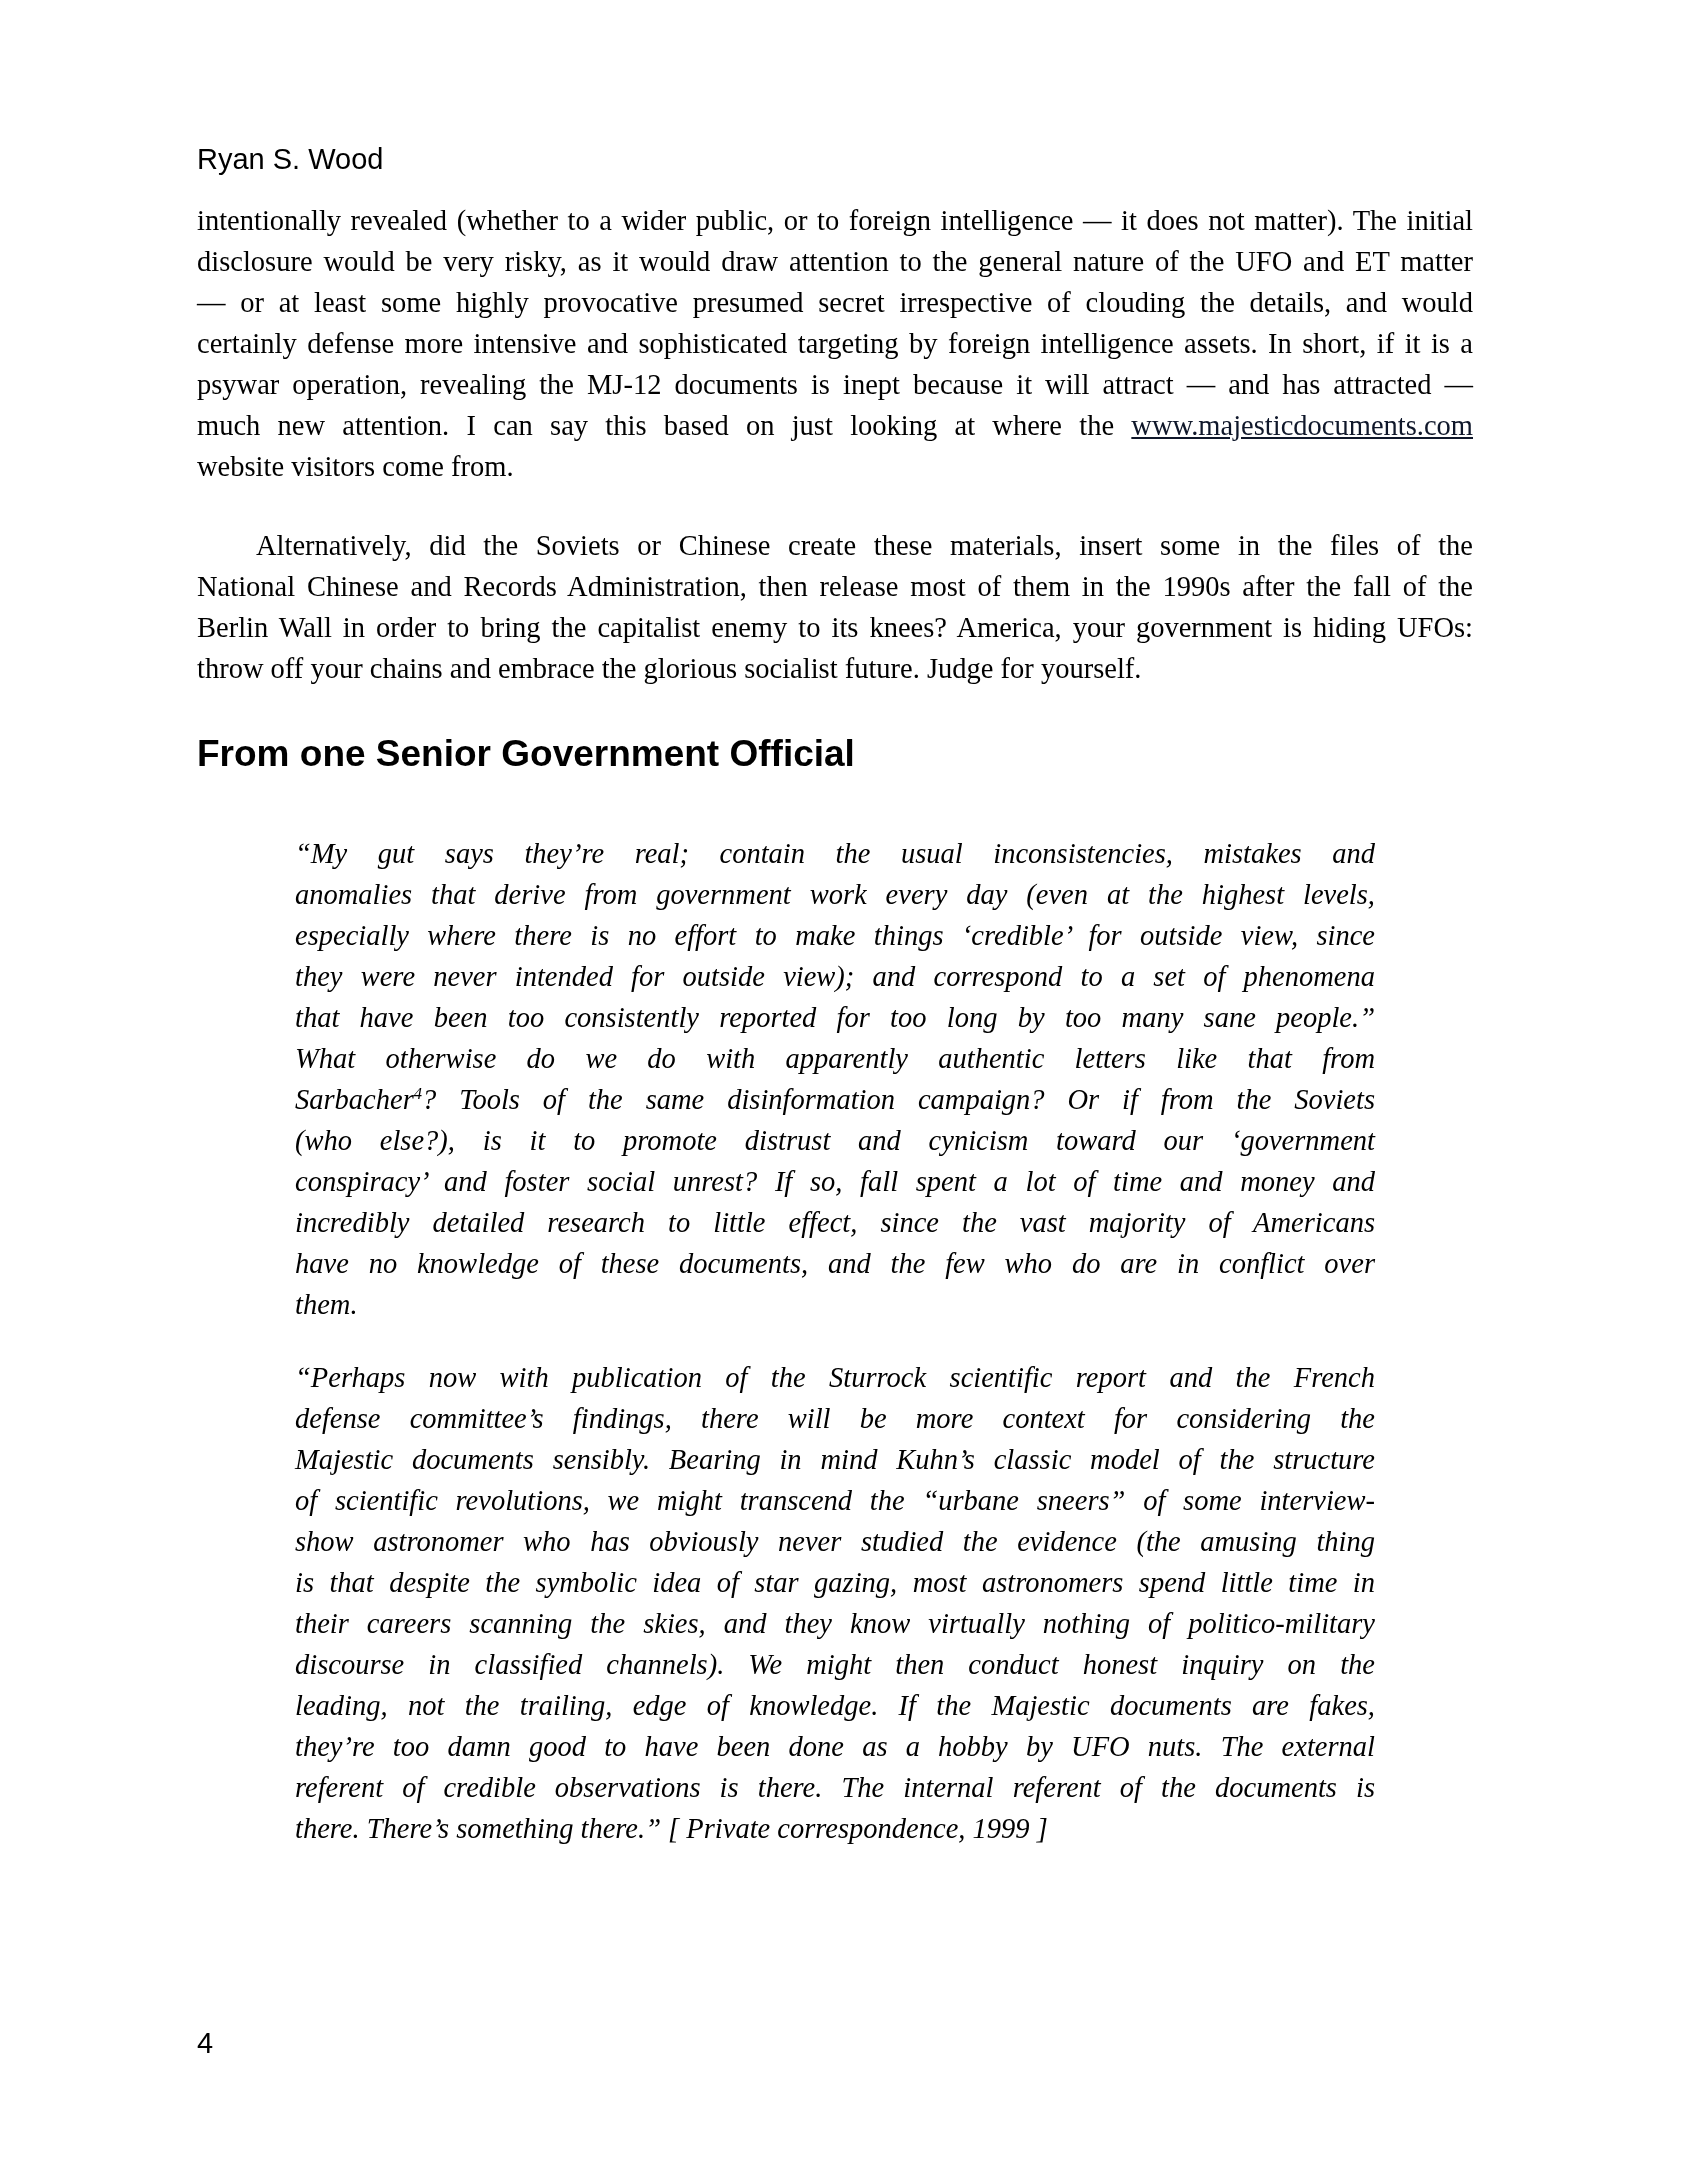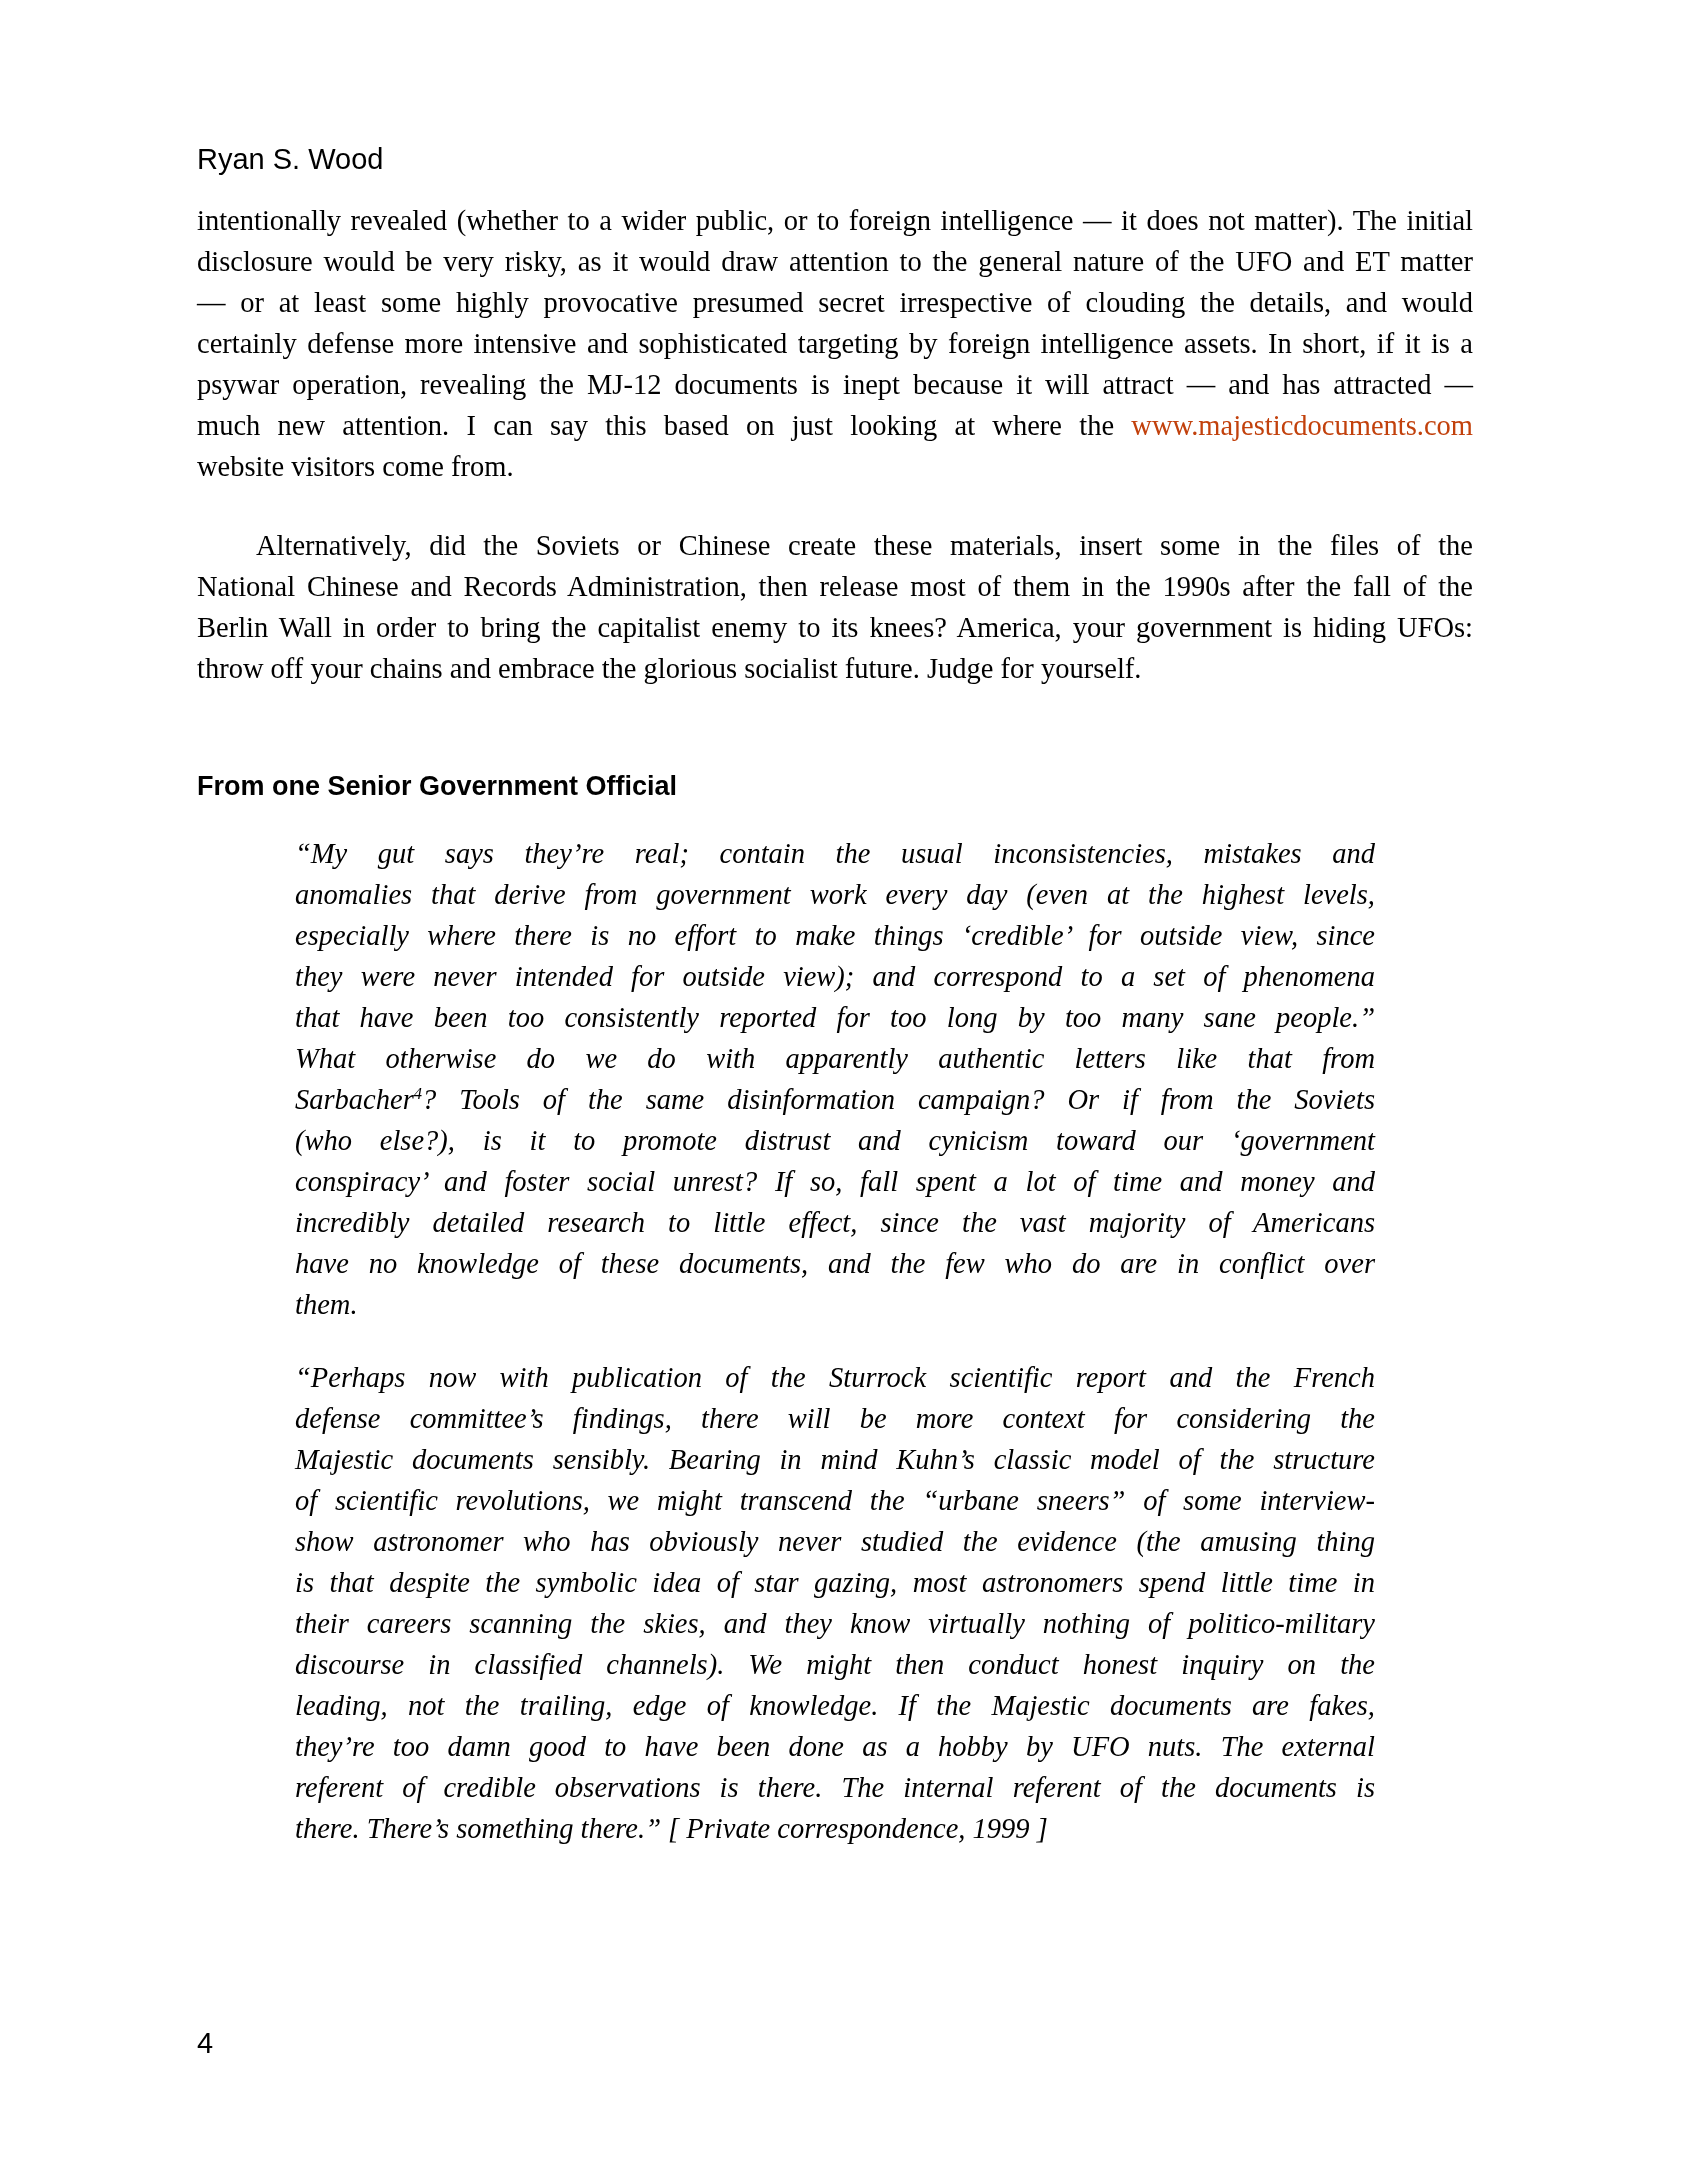--- a/index.html
+++ b/index.html
@@ -4,25 +4,25 @@
 <style>
   html, body { margin:0; padding:0; background:#ffffff; }
   body { width:1686px; height:2182px; position:relative; overflow:hidden; color:#000; }
   .header { position:absolute; left:197px; top:97px; font-family:"Liberation Sans", sans-serif; font-size:29px; line-height:37px;margin-top:44px; }
   .block { position:absolute; font-family:"Liberation Serif", serif; font-size:28.5px; }
   .line { height:41px; line-height:41px; white-space:nowrap; text-align:justify; text-align-last:justify; display:block; overflow:visible; }
   .line.last { text-align-last:left; }
   .body-block { left:197px; width:1276px; top:200px; }
   .p2 { top:525px; }
   .indent { text-indent:59px; }
-  .heading { position:absolute; left:197px; top:768px; font-family:"Liberation Sans", sans-serif; font-weight:bold; font-size:27px; line-height:37px; }
+  .heading { position:absolute; left:197px; top:735px; font-family:"Liberation Sans", sans-serif; font-weight:bold; font-size:37px; line-height:37px; }
   .quote { left:295px; width:1080px; font-style:italic;margin-top:8px; }
   .q1 { top:825px; }
   .q2 { top:1349px; }
-  .link { color:#c2410c; }
+  .link { text-decoration:underline; color:#0f172a; }
   sup { font-size:16.5px; line-height:0; vertical-align:super; }
   .pagenum { position:absolute; left:197px; top:2025px; font-family:"Liberation Sans", sans-serif; font-size:29px; line-height:37px; }
 </style>
 </head>
 <body>
 
 <div class="header">Ryan S. Wood</div>
 
 <div class="block body-block">
   <span class="line">intentionally revealed (whether to a wider public, or to foreign intelligence — it does not matter). The initial</span>

